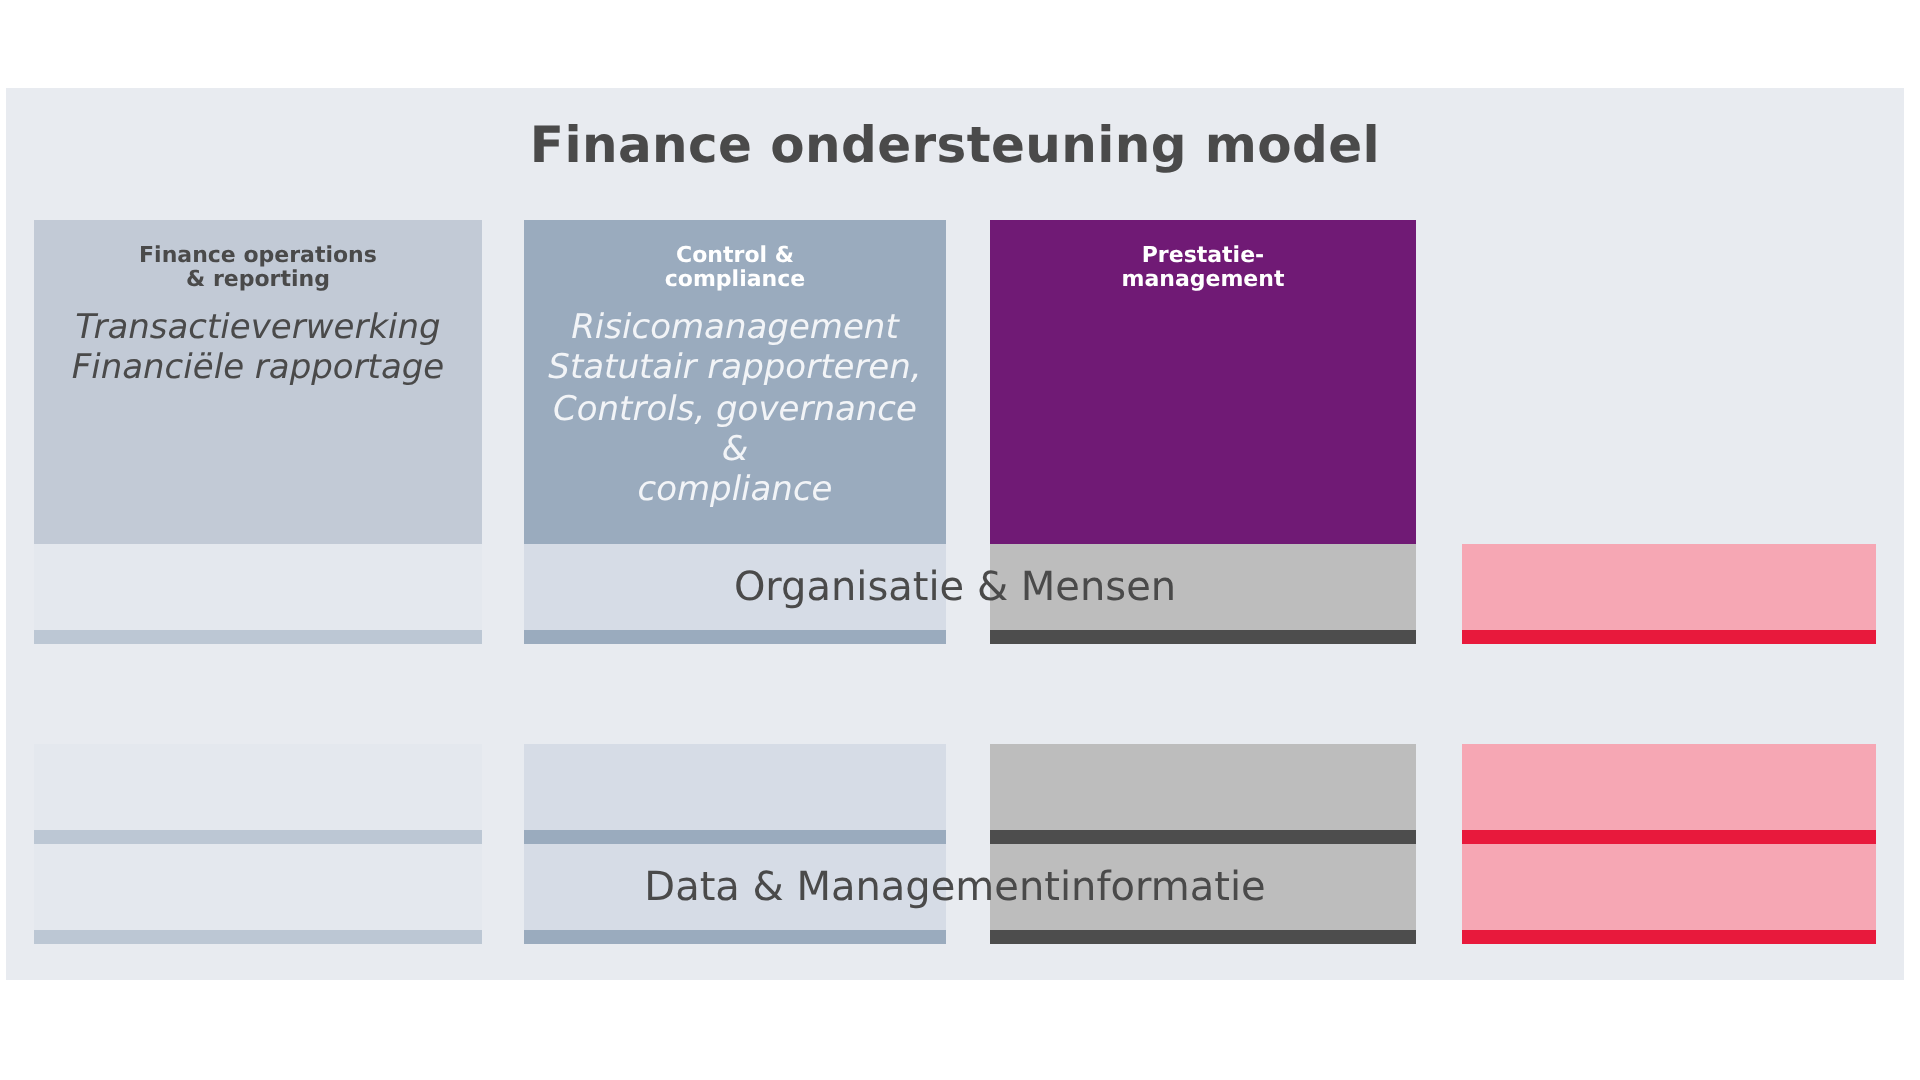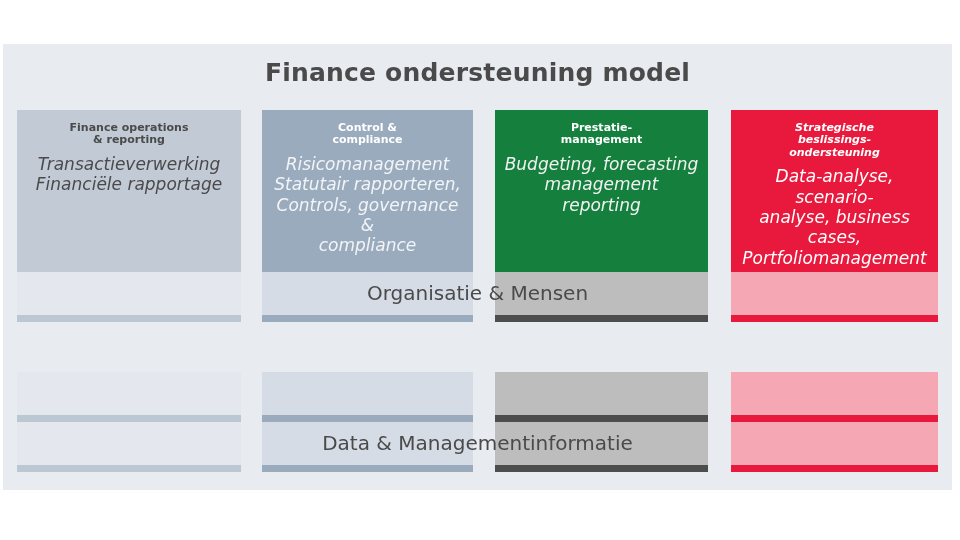--- a/index.html
+++ b/index.html
@@ -17,21 +17,21 @@
 
   
   .cols{position:absolute;left:0;top:66px;width:949px;height:162px;}
   .col{position:absolute;top:0;height:162px;box-sizing:border-box;
        padding:12px 8px 0 8px;text-align:center;overflow:hidden;}
   .col-title{font-size:11px;font-weight:bold;line-height:1.13;}
   .col-sub{font-size:17px;font-style:italic;line-height:1.2;margin-top:7px;}
 
   .c1{left:14px;  width:224px; background:#c2cad6; }
   .c2{left:259px; width:211px; background:#9aabbe; }
-  .c3{left:492px; width:213px; background:#15803d; }
+  .c3{left:492px; width:213px; background:#701a75; }
   .c4{left:728px; width:207px; background:#e8193c; }
 
   .c1 .col-title{color:#4a4a4a;} .c1 .col-sub{color:#4a4a4a;}
   .c2 .col-title{color:#ffffff;} .c2 .col-sub{color:#f2f4f7;}
   .c3 .col-title{color:#ffffff;} .c3 .col-sub{color:#f2f2f2;}
   .c4 .col-title{color:#ffffff;font-style:italic;} .c4 .col-sub{color:#ffffff;}
 
   
   .rows{position:absolute;left:0;top:228px;width:949px;height:206px;}
   .row{position:absolute;left:0;width:949px;height:50px;}
@@ -67,27 +67,22 @@
         <div class="col-sub">Transactieverwerking<br>Financiële rapportage</div>
       </div>
 
       <div class="col c2">
         <div class="col-title">Control &amp;<br>compliance</div>
         <div class="col-sub">Risicomanagement<br>Statutair rapporteren,<br>Controls, governance &amp;<br>compliance</div>
       </div>
 
       <div class="col c3">
         <div class="col-title">Prestatie-<br>management</div>
-        <div class="col-sub">Budgeting, forecasting<br>management reporting</div>
       </div>
 
-      <div class="col c4">
-        <div class="col-title">Strategische<br>beslissings-<br>ondersteuning</div>
-        <div class="col-sub">Data-analyse, scenario-<br>analyse, business cases,<br>Portfoliomanagement</div>
-      </div>
 
     </div>
 
     <div class="rows">
 
       <div class="row" style="top:0px">
         <div class="seg s1"></div>
         <div class="band s1"></div>
         <div class="seg s2"></div>
         <div class="band s2"></div>

